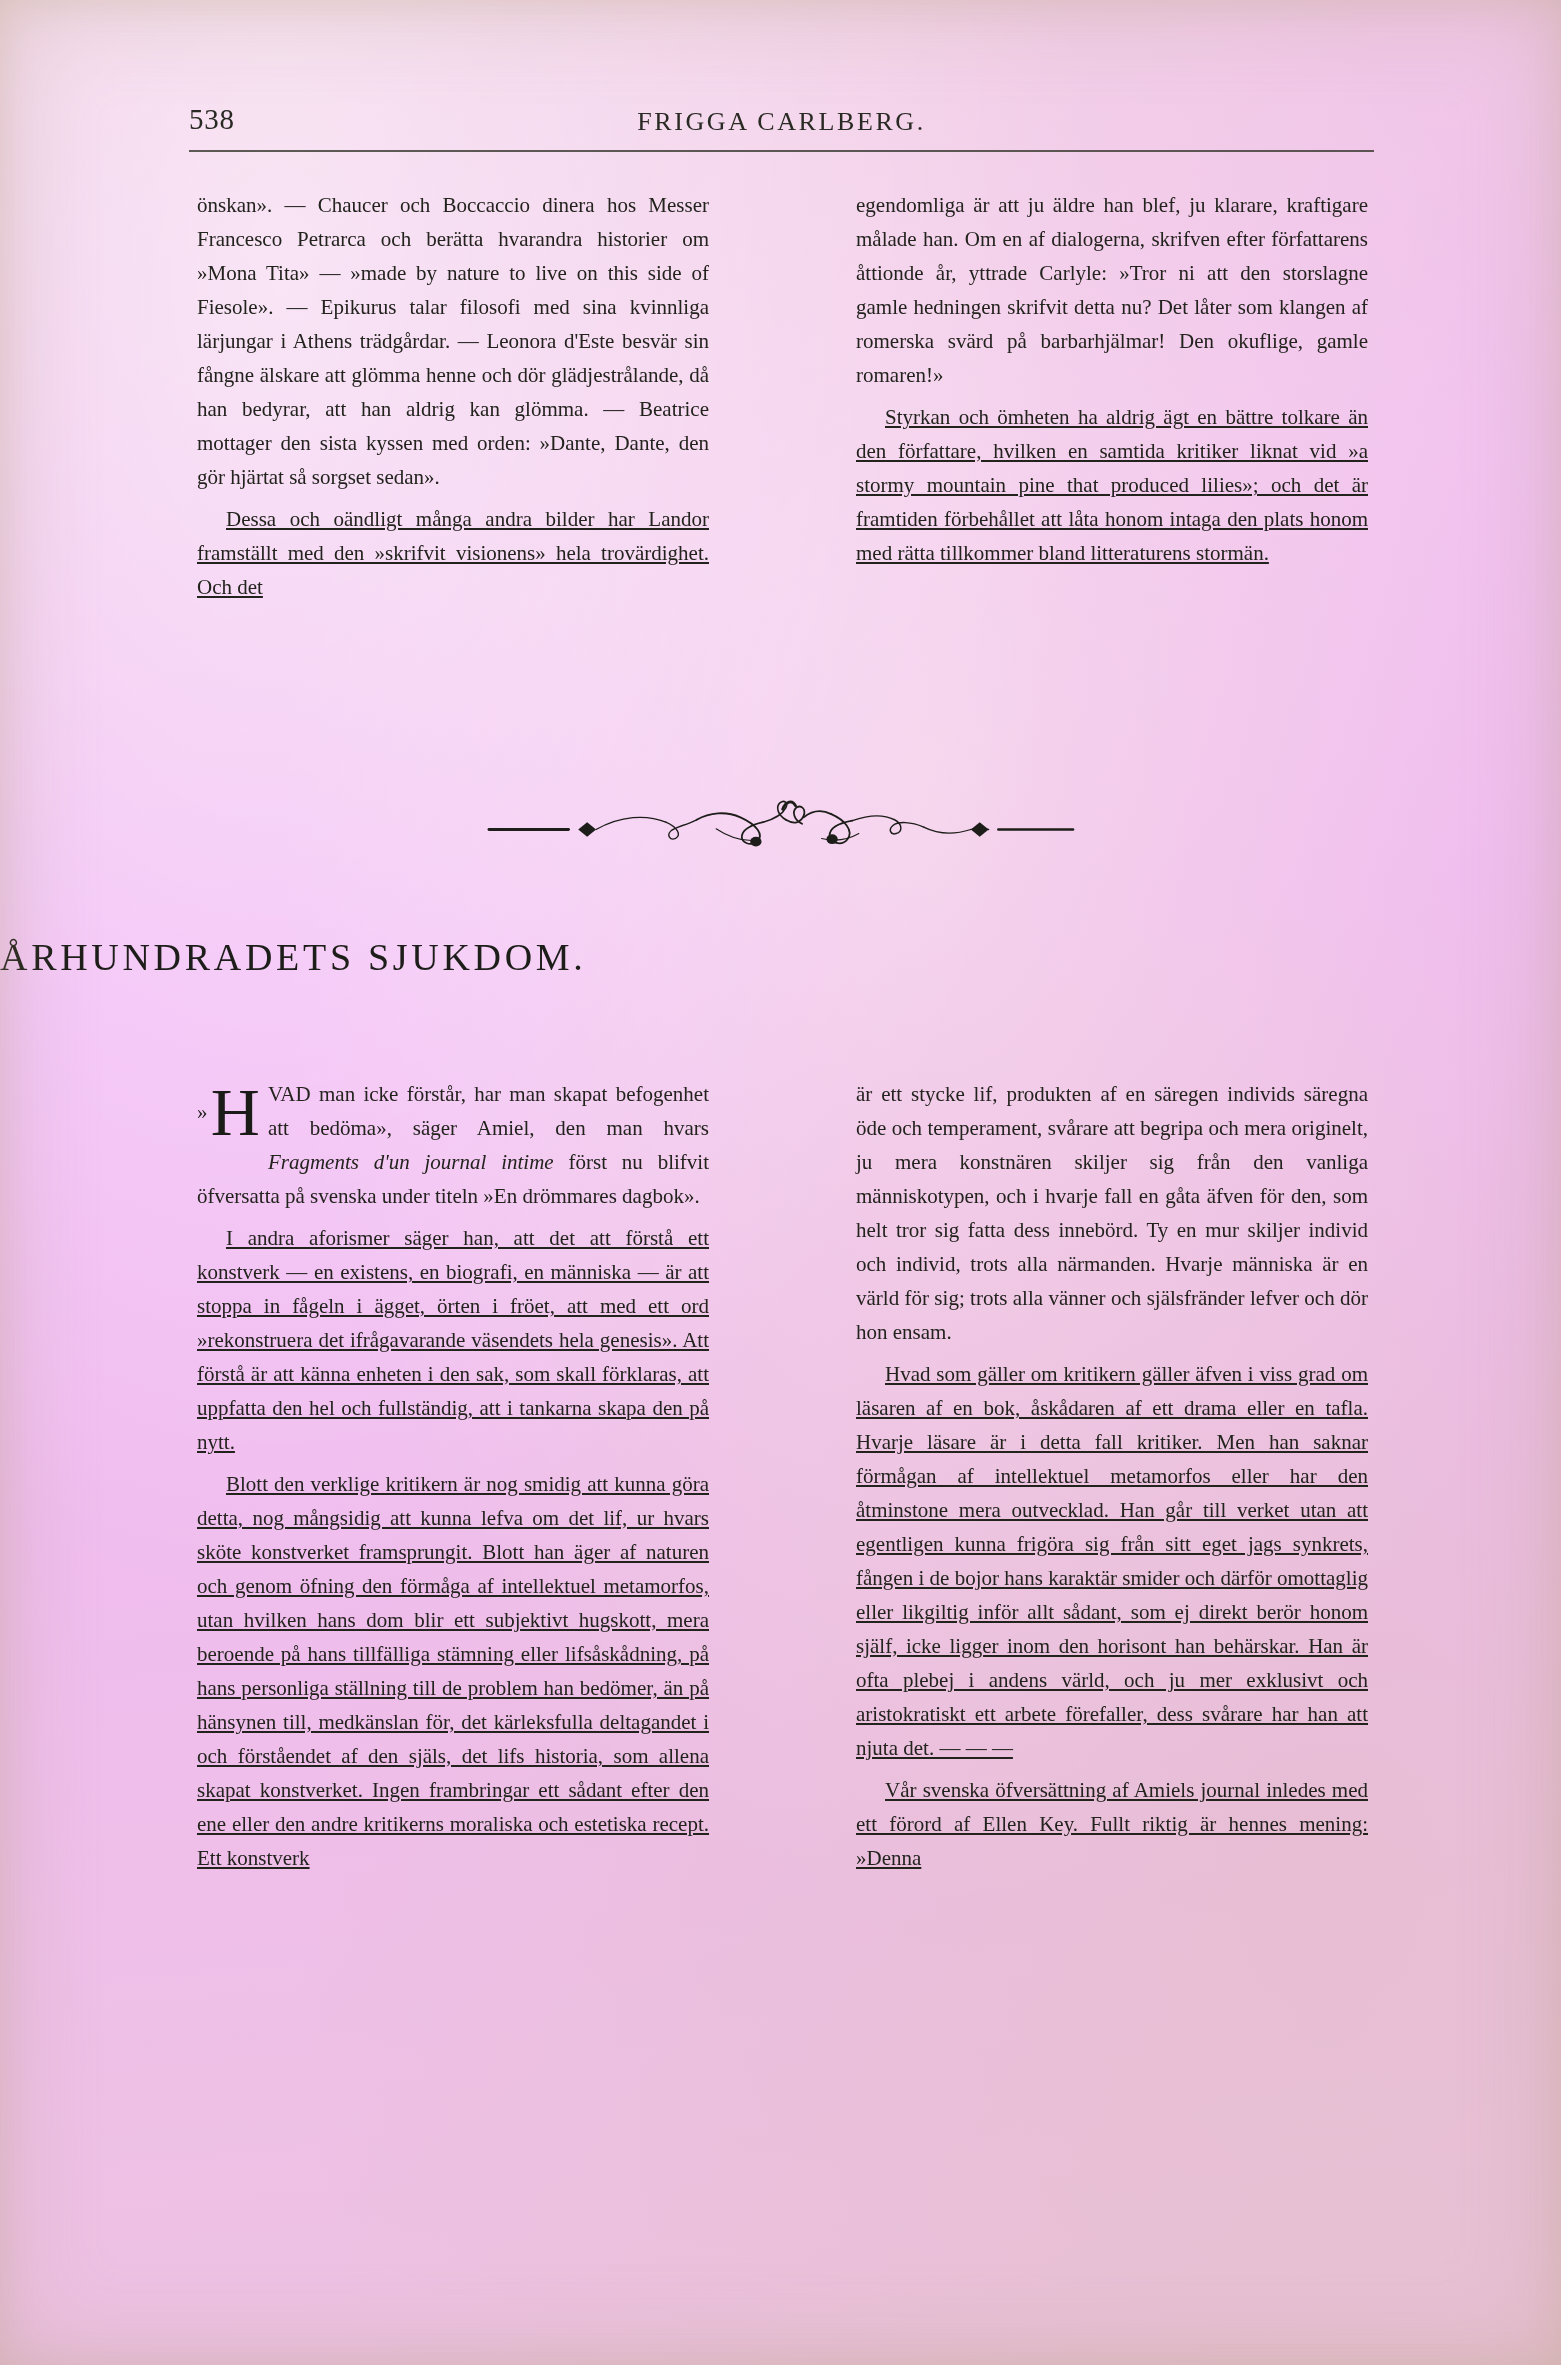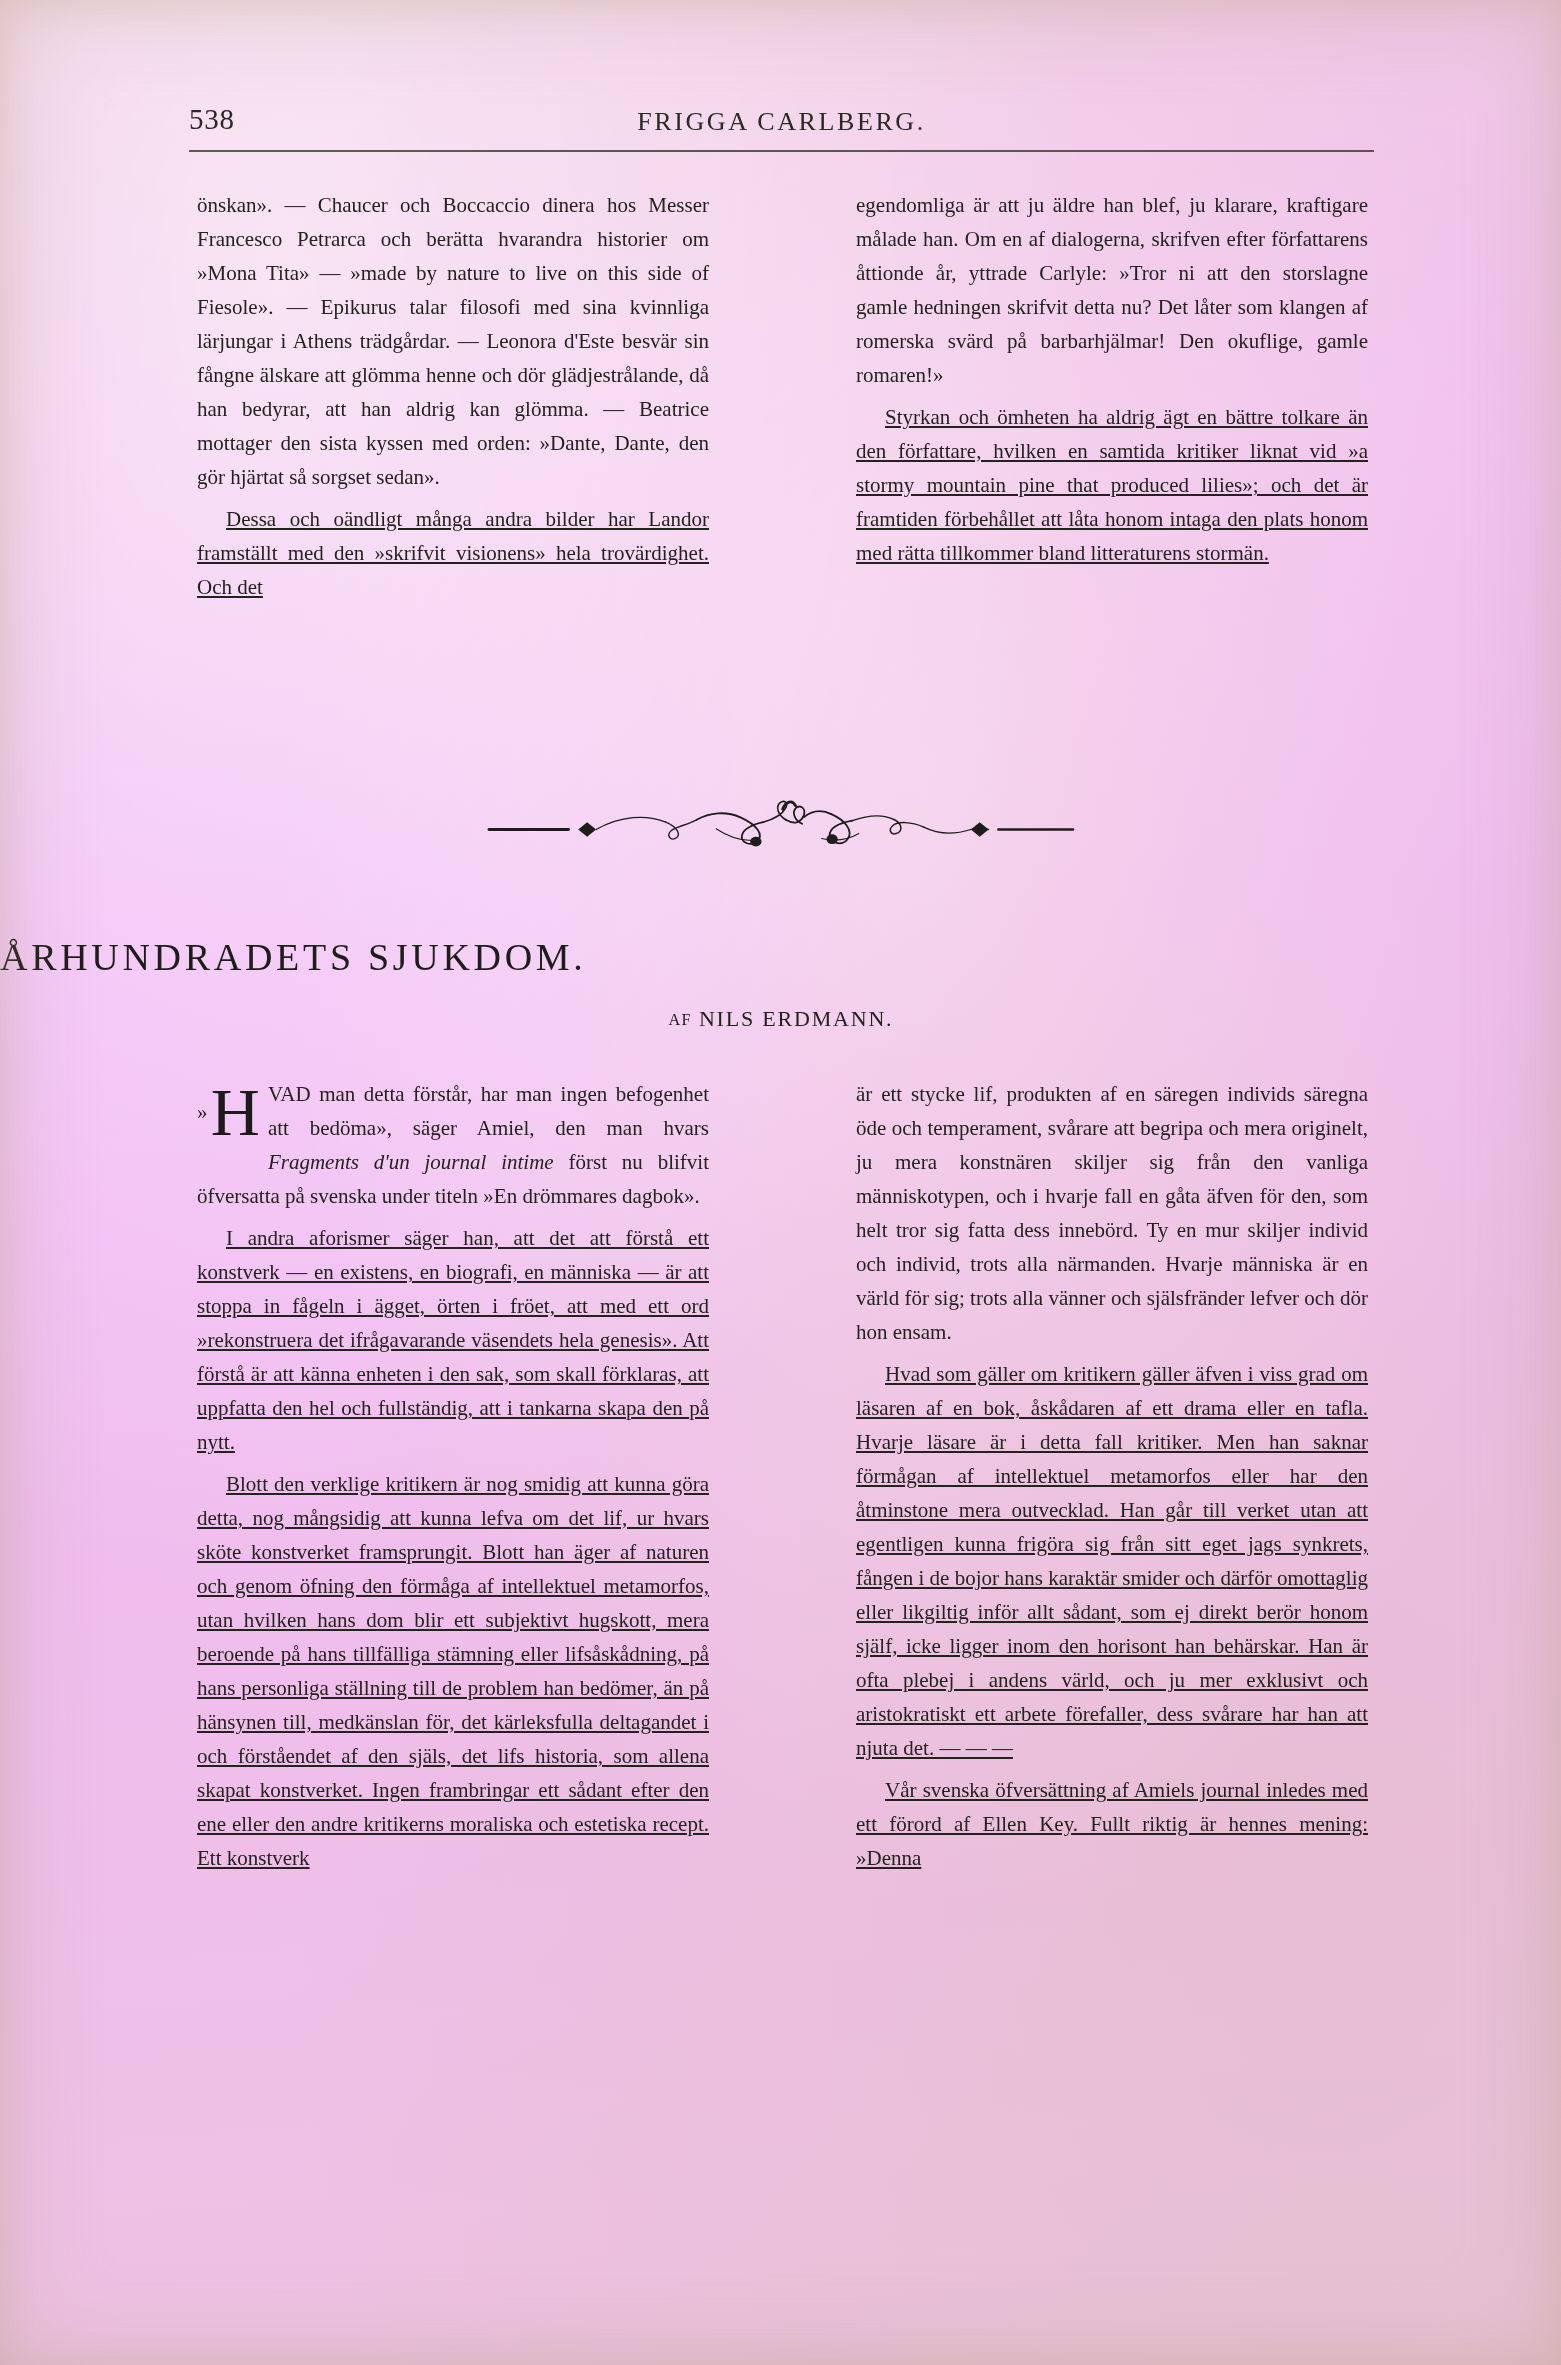--- a/index.html
+++ b/index.html
@@ -204,27 +204,23 @@
         <path d="M430 56 C 446 60, 462 58, 476 50" stroke-width="1.3"></path>
       </g>
       <g fill="#1d1d19">
         <ellipse cx="349" cy="60" rx="7" ry="6"></ellipse>
         <ellipse cx="443" cy="57" rx="7" ry="6"></ellipse>
       </g>
     </svg>
   </div>
 
   <div class="art-title">ÅRHUNDRADETS SJUKDOM.</div>
-  <div class="art-byline">
-    <span class="byline-af">AF</span>
-    <span>NILS ERDMANN.</span>
-  </div>
 
   <div class="col left sec-art">
-    <p class="opening"><span class="dropcap-quote">»</span><span class="dropcap">H</span><span>VAD man detta förstår, har man ingen</span> <span>befogenhet att bedöma», säger Amiel,</span> <span>den man hvars </span><span class="it">Fragments d'un journal intime</span><span> först nu blifvit öfversatta på svenska under titeln »En drömmares dagbok».</span></p>
+    <p class="opening"><span class="dropcap-quote">»</span><span class="dropcap">H</span><span>VAD man icke förstår, har man skapat</span> <span>befogenhet att bedöma», säger Amiel,</span> <span>den man hvars </span><span class="it">Fragments d'un journal intime</span><span> först nu blifvit öfversatta på svenska under titeln »En drömmares dagbok».</span></p>
     <p>I andra aforismer säger han, att det att förstå ett konstverk — en existens, en biografi, en människa — är att stoppa in fågeln i ägget, örten i fröet, att med ett ord »rekonstruera det ifrågavarande väsendets hela genesis». Att förstå är att känna enheten i den sak, som skall förklaras, att uppfatta den hel och fullständig, att i tankarna skapa den på nytt.</p>
     <p>Blott den verklige kritikern är nog smidig att kunna göra detta, nog mångsidig att kunna lefva om det lif, ur hvars sköte konstverket framsprungit.  Blott han äger af naturen och genom öfning den förmåga af intellektuel metamorfos, utan hvilken hans dom blir ett subjektivt hugskott, mera beroende på hans tillfälliga stämning eller lifsåskådning, på hans personliga ställning till de problem han bedömer, än på hänsynen till, medkänslan för, det kärleksfulla deltagandet i och förståendet af den själs, det lifs historia, som allena skapat konstverket.  Ingen frambringar ett sådant efter den ene eller den andre kritikerns moraliska och estetiska recept.  Ett konstverk</p>
   </div>
 
   <div class="col right sec-art">
     <p>är ett stycke lif, produkten af en säregen individs säregna öde och temperament, svårare att begripa och mera originelt, ju mera konstnären skiljer sig från den vanliga människotypen, och i hvarje fall en gåta äfven för den, som helt tror sig fatta dess innebörd.  Ty en mur skiljer individ och individ, trots alla närmanden. Hvarje människa är en värld för sig; trots alla vänner och själsfränder lefver och dör hon ensam.</p>
     <p>Hvad som gäller om kritikern gäller äfven i viss grad om läsaren af en bok, åskådaren af ett drama eller en tafla. Hvarje läsare är i detta fall kritiker.  Men han saknar förmågan af intellektuel metamorfos eller har den åtminstone mera outvecklad.  Han går till verket utan att egentligen kunna frigöra sig från sitt eget jags synkrets, fången i de bojor hans karaktär smider och därför omottaglig eller likgiltig inför allt sådant, som ej direkt berör honom själf, icke ligger inom den horisont han behärskar.  Han är ofta plebej i andens värld, och ju mer exklusivt och aristokratiskt ett arbete förefaller, dess svårare har han att njuta det. — — —</p>
     <p>Vår svenska öfversättning af Amiels journal inledes med ett förord af Ellen Key. Fullt riktig är hennes mening: »Denna</p>
   </div>
 

